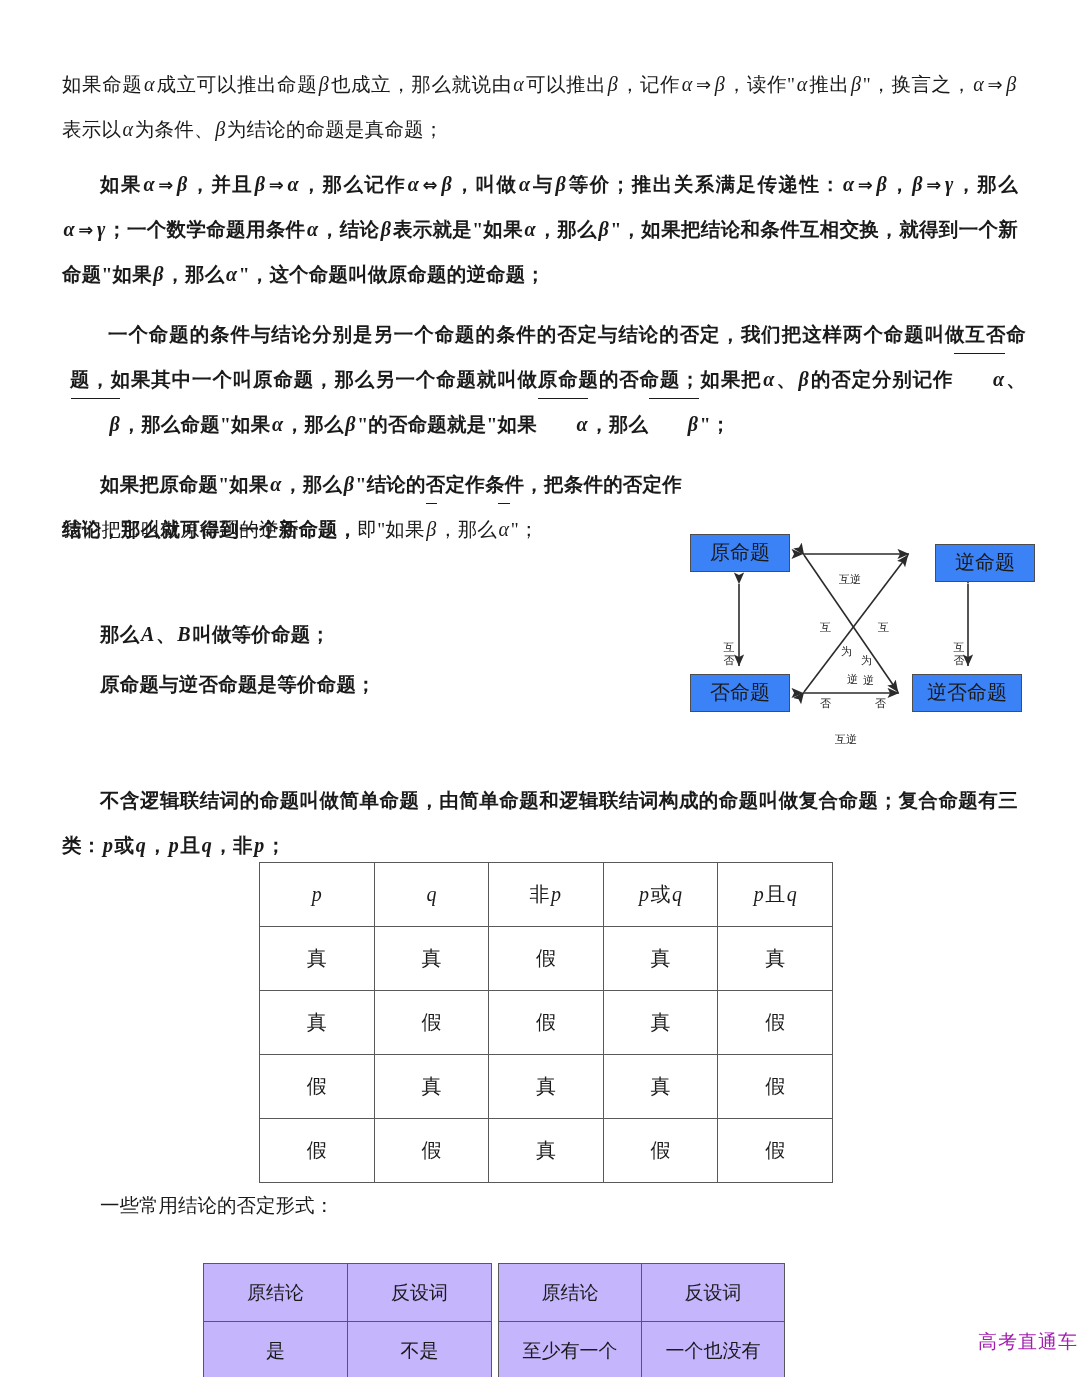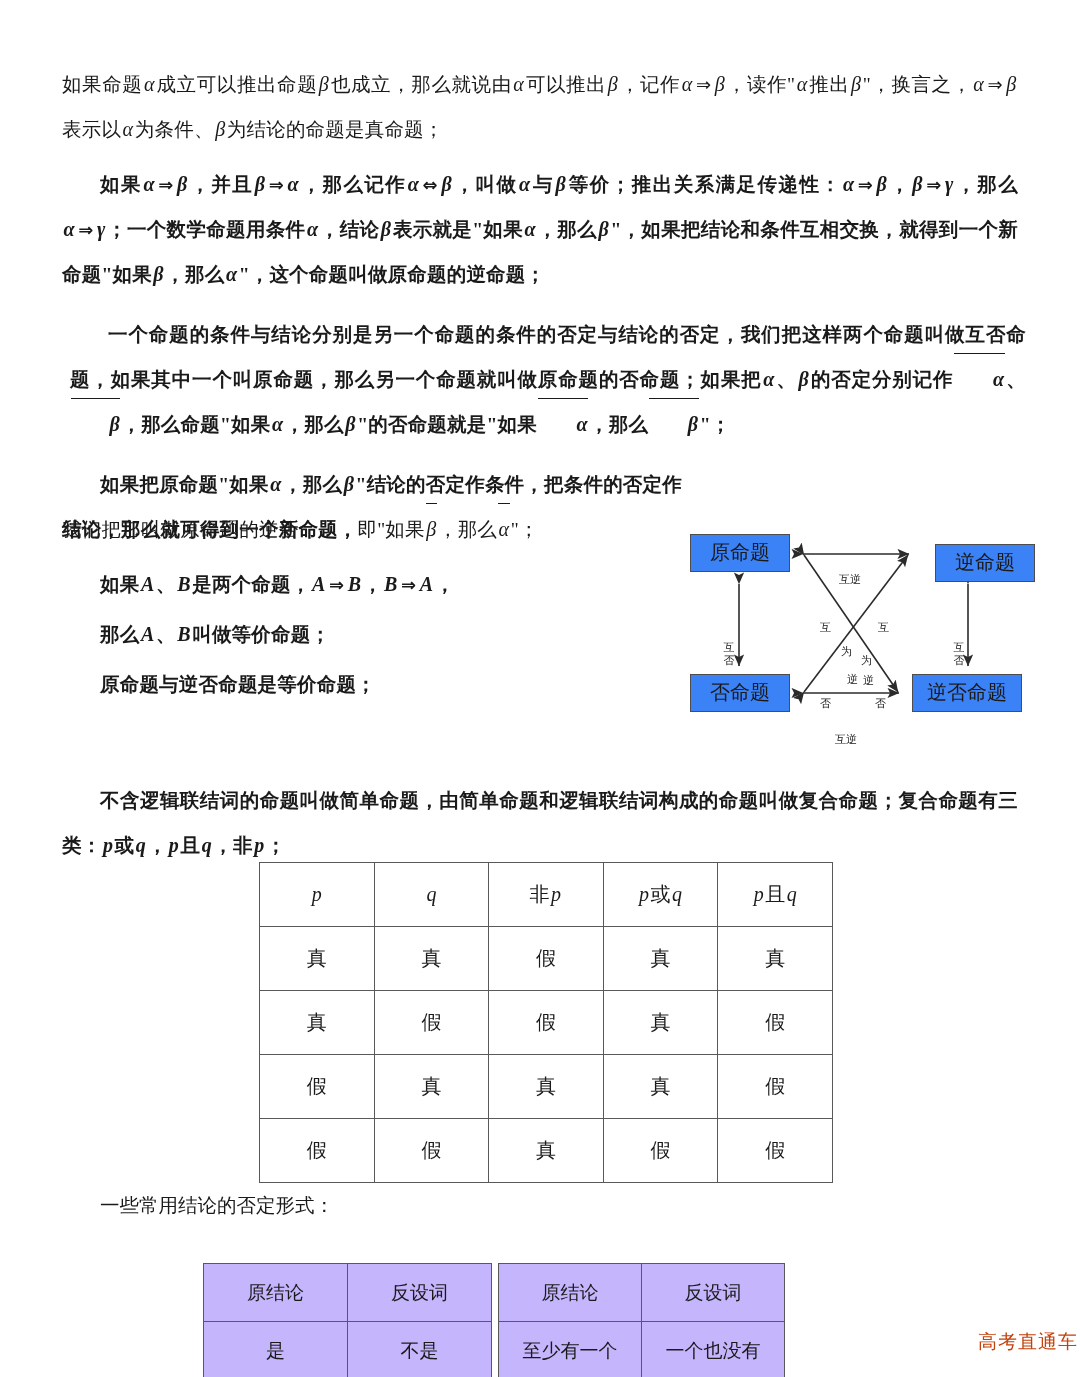--- a/index.html
+++ b/index.html
@@ -161,21 +161,21 @@
     font-size: 19.5px;
     font-family: "Liberation Sans", "DejaVu Sans", sans-serif;
     white-space: nowrap;
   }
 
   .watermark {
     position: absolute;
     right: 18px;
     bottom: 22px;
     font-size: 19px;
-    color: #c2410c;
+    color: #a21caf;
     font-family: "Liberation Sans", "DejaVu Sans", sans-serif;
     letter-spacing: 1px;
     white-space: nowrap;
   }
 </style>
 </head>
 <body>
 
 <div class="page">
 
@@ -201,25 +201,20 @@
     <p class="para indent">
       如果把原命题"如果<span class="mi">α</span>，那么<span class="mi">β</span>"结论的否定作条件，把条件的否定作结论，那么就可得到一个新命题，
     </p>
   </div>
   <div class="text-block" style="top:507px; width:620px;">
     <p class="para">
       我们把它叫做原命题的逆否命题，即"如果<span class="ovl">β</span>，那么<span class="ovl">α</span>"；
     </p>
   </div>
 
-  <div class="text-block" style="top:562px; width:600px;">
-    <p class="para indent">
-      如果<span class="mi">A</span>、<span class="mi">B</span>是两个命题，<span class="mi">A</span><span class="op">⇒</span><span class="mi">B</span>，<span class="mi">B</span><span class="op">⇒</span><span class="mi">A</span>，
-    </p>
-  </div>
 
   <div class="text-block" style="top:612px; width:600px;">
     <p class="para indent">
       那么<span class="mi">A</span>、<span class="mi">B</span>叫做等价命题；
     </p>
   </div>
 
   <div class="text-block" style="top:662px; width:600px;">
     <p class="para indent">
       原命题与逆否命题是等价命题；

